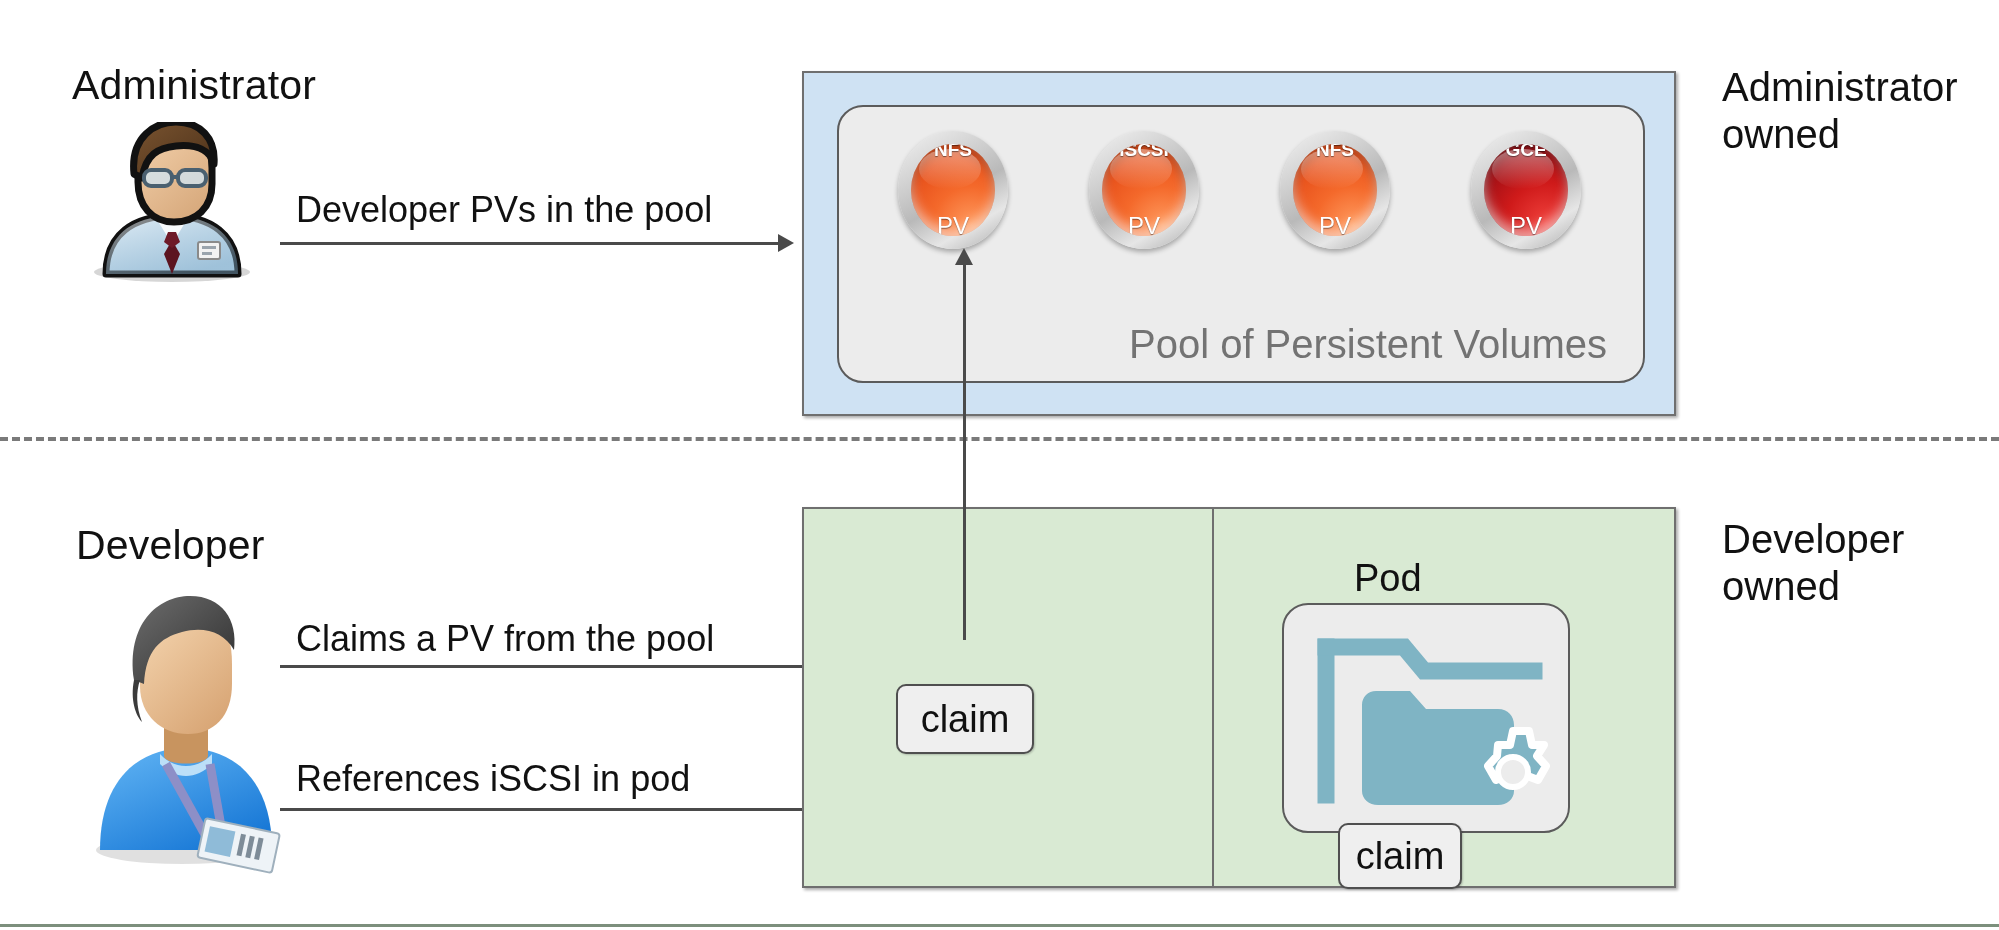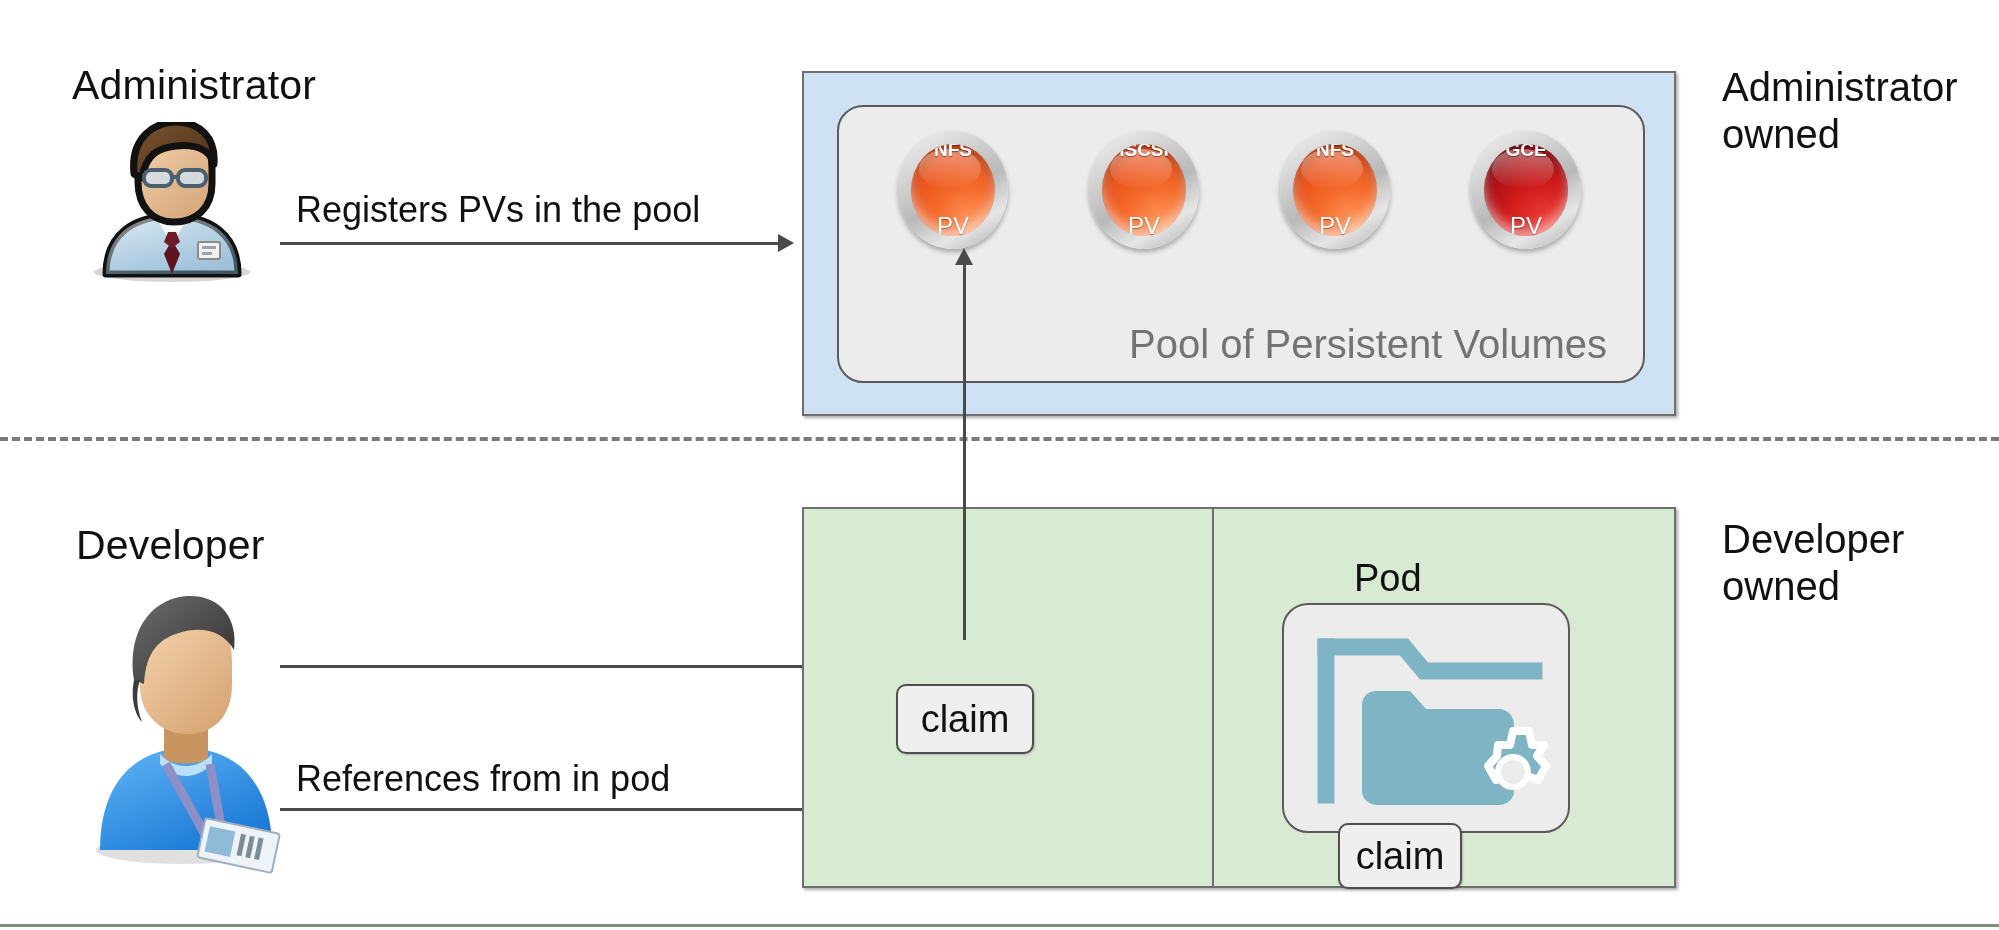--- a/index.html
+++ b/index.html
@@ -193,21 +193,21 @@
                C138 28 124 22 104 24 C86 26 74 32 70 56 Z" fill="url(#hairg)" stroke="#111" stroke-width="7" stroke-linejoin="round"></path>
 
       <g stroke="#4a6070" stroke-width="4" fill="#cfe6f5" fill-opacity=".75">
         <rect x="72" y="48" width="28" height="16" rx="7"></rect>
         <rect x="106" y="48" width="28" height="16" rx="7"></rect>
         <line x1="100" y1="55" x2="106" y2="55"></line>
       </g>
     </svg>
   </div>
 
-  <div class="arrow-label" style="left:296px;top:189px;">Registers PVs in the pool</div>
+  <div class="arrow-label" style="left:296px;top:189px;">Developer PVs in the pool</div>
   <div class="hline" style="left:280px;top:242px;width:498px;"></div>
   <div class="arrow-right" style="left:778px;top:234px;"></div>
 
   <div class="abs admin-panel" style="left:802px;top:71px;width:874px;height:345px;">
 
     <div class="abs pool-panel" style="left:33px;top:32px;width:808px;height:278px;">
 
       <div class="pv" style="left:59px;top:24px;">
         <div class="pv-core orange">
           <div class="pv-name">NFS</div>
@@ -284,24 +284,25 @@
       <g transform="rotate(12 150 250)">
         <rect x="120" y="236" width="76" height="40" rx="3" fill="#eef3f7" stroke="#9fb0bd" stroke-width="2"></rect>
         <rect x="126" y="243" width="26" height="26" fill="#8fbbd8"></rect>
         <rect x="158" y="244" width="5" height="22" fill="#7e8c98"></rect>
         <rect x="167" y="244" width="5" height="22" fill="#7e8c98"></rect>
         <rect x="176" y="244" width="5" height="22" fill="#7e8c98"></rect>
       </g>
     </svg>
   </div>
 
+  <div class="arrow-label" style="left:296px;top:618px;">Claims a PV from the pool</div>
   <div class="hline" style="left:280px;top:665px;width:598px;"></div>
   <div class="arrow-right" style="left:878px;top:657px;"></div>
 
-  <div class="arrow-label" style="left:296px;top:758px;">References from in pod</div>
+  <div class="arrow-label" style="left:296px;top:758px;">References iSCSI in pod</div>
   <div class="hline" style="left:280px;top:808px;width:1045px;"></div>
   <div class="arrow-right" style="left:1325px;top:800px;"></div>
 
   <div class="abs dev-panel" style="left:802px;top:507px;width:874px;height:381px;">
 
     <div class="dev-split" style="left:408px;"></div>
 
     <div class="pod-caption" style="left:550px;top:48px;">Pod</div>
 
     <div class="pod-box" style="left:478px;top:94px;width:288px;height:230px;">

